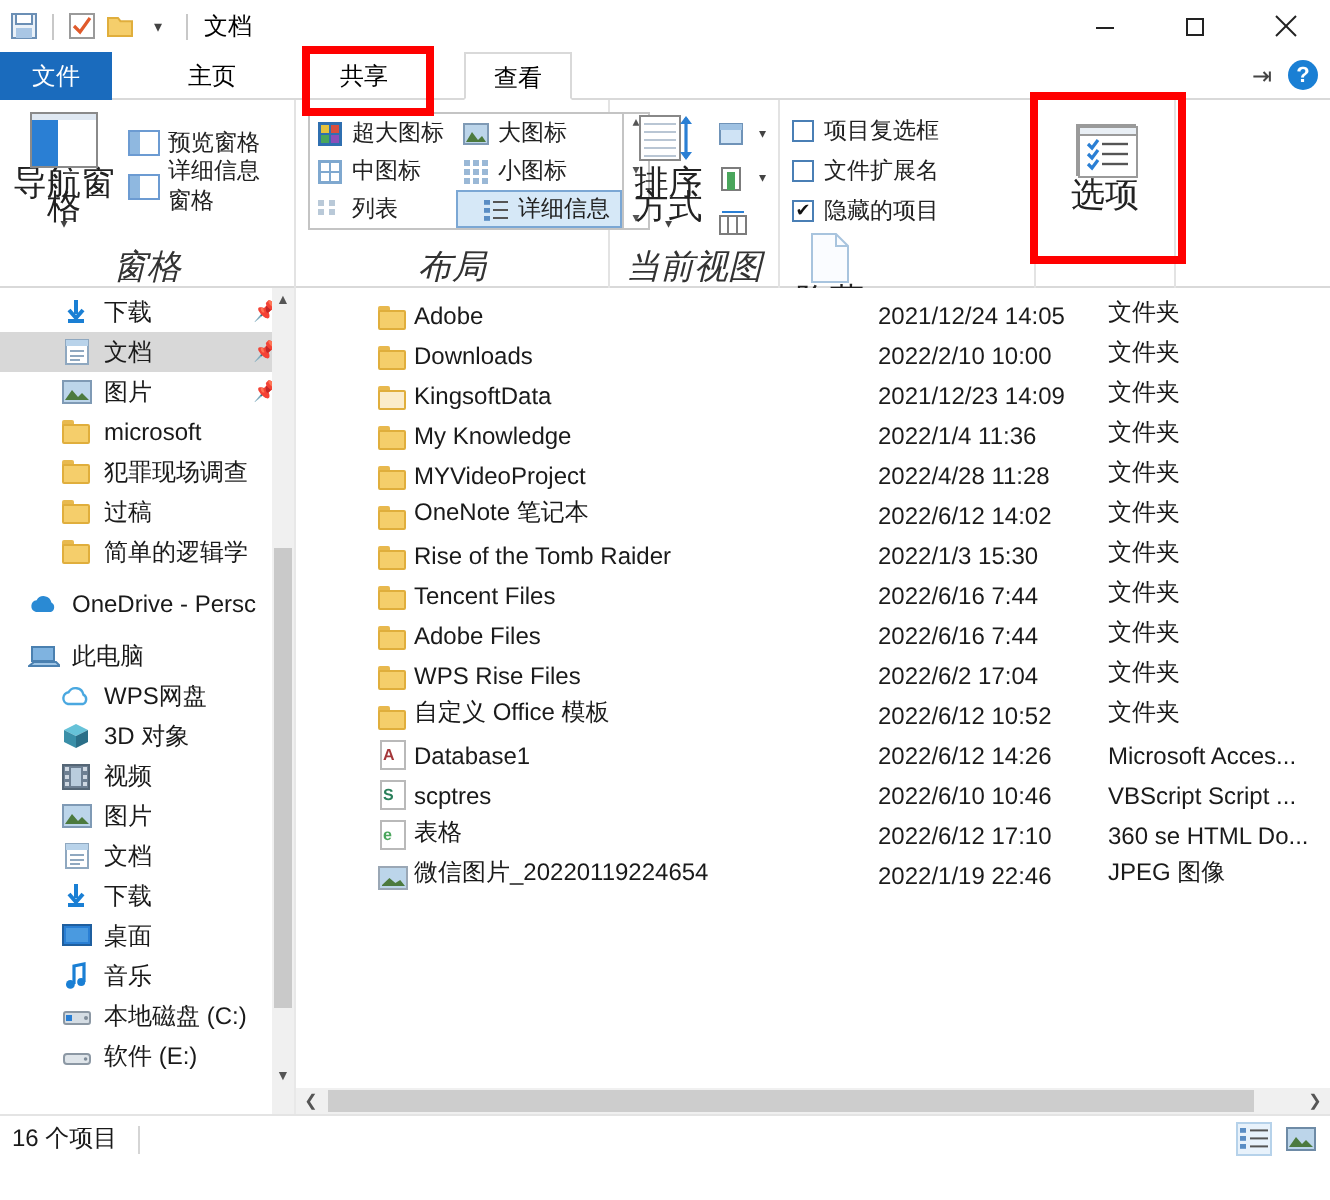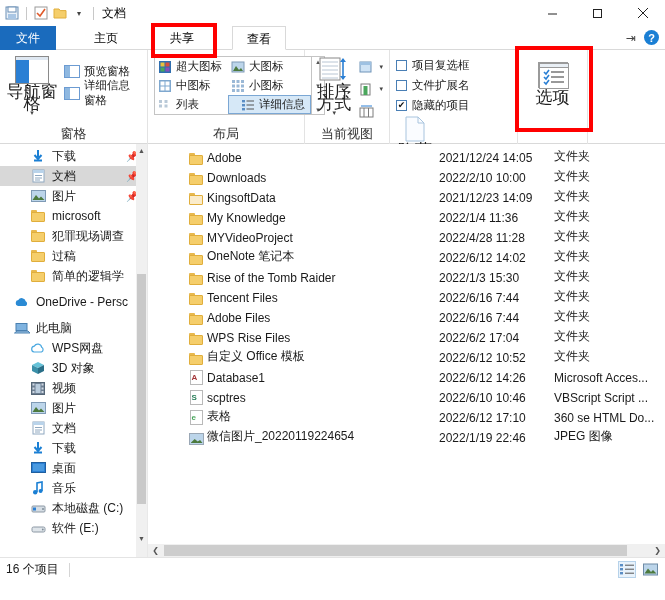--- a/index.html
+++ b/index.html
@@ -55,21 +55,21 @@
   }
 
   
   .ribbon {
     height:94px; background:#ffffff; border-bottom:1px solid #d9d9d9;
     display:flex; position:relative;
   }
   .rgroup { position:relative; display:flex; flex-direction:column;
             border-right:1px solid #e3e3e3; height:94px; }
   .rgroup-body { flex:1; display:flex; align-items:flex-start; padding:4px 6px 0 6px; }
-  .rgroup-title { height:18px; line-height:16px; text-align:center; font-size:13px; color:#333; }
+  .rgroup-title { height:18px; line-height:16px; text-align:center; font-size:17px; color:#333;font-style:italic; }
 
   .bigbtn { width:60px; display:flex; flex-direction:column; align-items:center;
             padding-top:2px; }
   .bigbtn .lbl { font-size:17px; color:#222; margin-top:2px; text-align:center; line-height:12px;}
   .bigbtn .caret { font-size:7px; color:#444; line-height:6px; }
 
   .smallrow { display:flex; align-items:center; gap:4px; height:22px; font-size:11.5px; color:#222; }
   .smallcol { display:flex; flex-direction:column; justify-content:flex-start; }
 
   

